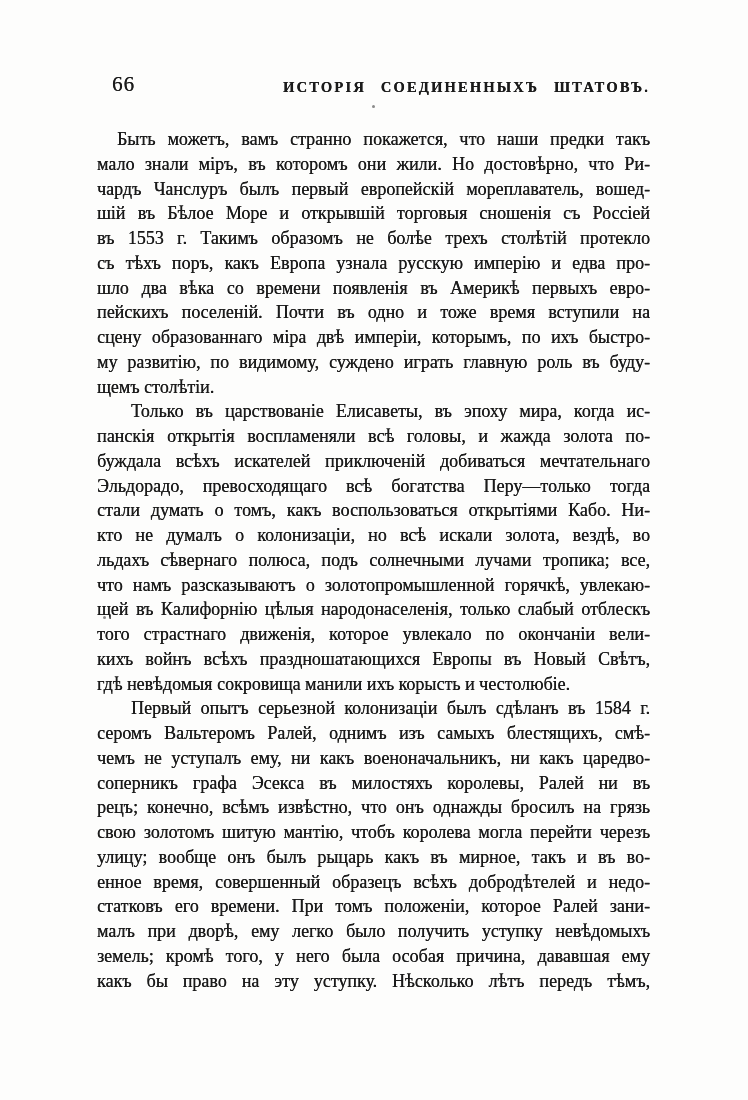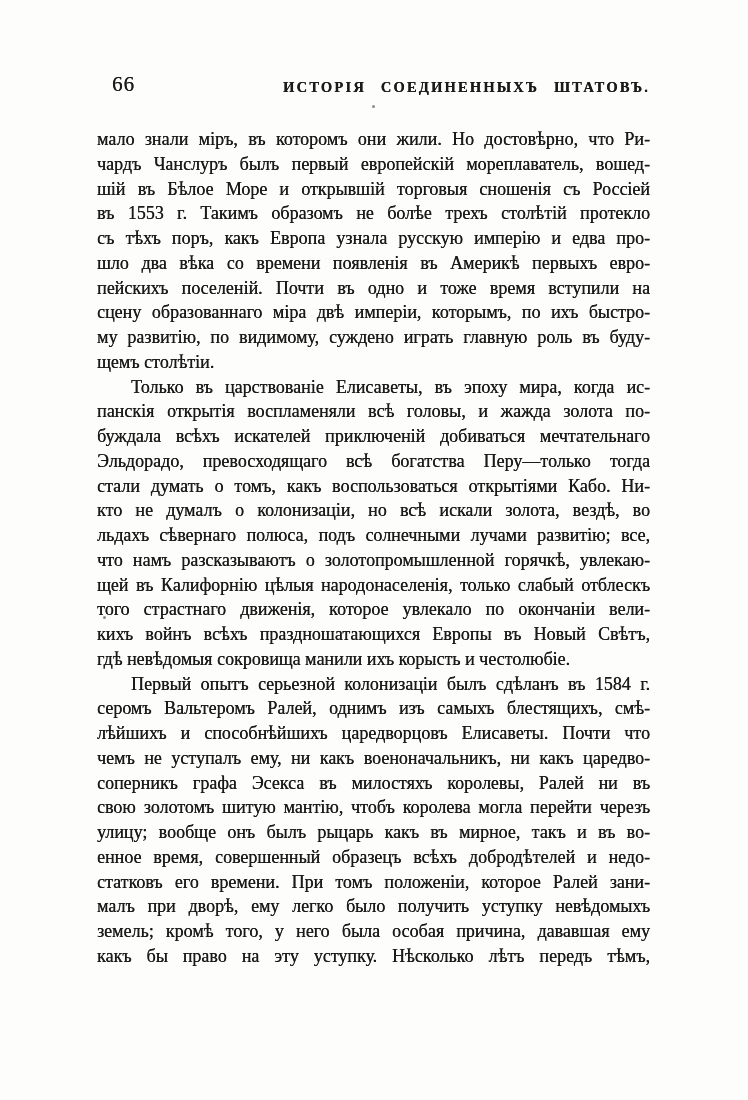--- a/index.html
+++ b/index.html
@@ -77,53 +77,54 @@
 
   <span class="page-number">66</span>
   <span class="running-title">ИСТОРІЯ СОЕДИНЕННЫХЪ ШТАТОВЪ.</span>
 
   <span class="speck title-dot"></span>
   <span class="speck margin-dot"></span>
 
   <main class="text-block">
 
     <div class="para">
+      <div class="line indent-sm">Быть можетъ, вамъ странно покажется, что наши предки такъ</div>
       <div class="line">мало знали міръ, въ которомъ они жили. Но достовѣрно, что Ри-</div>
       <div class="line">чардъ Чанслуръ былъ первый европейскій мореплаватель, вошед-</div>
       <div class="line">шій въ Бѣлое Море и открывшій торговыя сношенія съ Россіей</div>
       <div class="line">въ 1553 г. Такимъ образомъ не болѣе трехъ столѣтій протекло</div>
       <div class="line">съ тѣхъ поръ, какъ Европа узнала русскую имперію и едва про-</div>
       <div class="line">шло два вѣка со времени появленія въ Америкѣ первыхъ евро-</div>
       <div class="line">пейскихъ поселеній. Почти въ одно и тоже время вступили на</div>
       <div class="line">сцену образованнаго міра двѣ имперіи, которымъ, по ихъ быстро-</div>
       <div class="line">му развитію, по видимому, суждено играть главную роль въ буду-</div>
       <div class="line end">щемъ столѣтіи.</div>
     </div>
 
     <div class="para">
       <div class="line indent">Только въ царствованіе Елисаветы, въ эпоху мира, когда ис-</div>
       <div class="line">панскія открытія воспламеняли всѣ головы, и жажда золота по-</div>
       <div class="line">буждала всѣхъ искателей приключеній добиваться мечтательнаго</div>
       <div class="line">Эльдорадо, превосходящаго всѣ богатства Перу—только тогда</div>
       <div class="line">стали думать о томъ, какъ воспользоваться открытіями Кабо. Ни-</div>
       <div class="line">кто не думалъ о колонизаціи, но всѣ искали золота, вездѣ, во</div>
-      <div class="line">льдахъ сѣвернаго полюса, подъ солнечными лучами развитію; все,</div>
+      <div class="line">льдахъ сѣвернаго полюса, подъ солнечными лучами тропика; все,</div>
       <div class="line">что намъ разсказываютъ о золотопромышленной горячкѣ, увлекаю-</div>
       <div class="line">щей въ Калифорнію цѣлыя народонаселенія, только слабый отблескъ</div>
       <div class="line">того страстнаго движенія, которое увлекало по окончаніи вели-</div>
       <div class="line">кихъ войнъ всѣхъ праздношатающихся Европы въ Новый Свѣтъ,</div>
       <div class="line end">гдѣ невѣдомыя сокровища манили ихъ корысть и честолюбіе.</div>
     </div>
 
     <div class="para">
       <div class="line indent">Первый опытъ серьезной колонизаціи былъ сдѣланъ въ 1584 г.</div>
       <div class="line">серомъ Вальтеромъ Ралей, однимъ изъ самыхъ блестящихъ, смѣ-</div>
-      <div class="line">лѣйшихъ и способнѣйшихъ царедворцовъ Елисаветы. Почти что</div>
       <div class="line">чемъ не уступалъ ему, ни какъ военоначальникъ, ни какъ царедво-</div>
       <div class="line">соперникъ графа Эсекса въ милостяхъ королевы, Ралей ни въ</div>
+      <div class="line">рецъ; конечно, всѣмъ извѣстно, что онъ однажды бросилъ на грязь</div>
       <div class="line">свою золотомъ шитую мантію, чтобъ королева могла перейти черезъ</div>
       <div class="line">улицу; вообще онъ былъ рыцарь какъ въ мирное, такъ и въ во-</div>
       <div class="line">енное время, совершенный образецъ всѣхъ добродѣтелей и недо-</div>
       <div class="line">статковъ его времени. При томъ положеніи, которое Ралей зани-</div>
       <div class="line">малъ при дворѣ, ему легко было получить уступку невѣдомыхъ</div>
       <div class="line">земель; кромѣ того, у него была особая причина, дававшая ему</div>
       <div class="line">какъ бы право на эту уступку. Нѣсколько лѣтъ передъ тѣмъ,</div>
     </div>
 
   </main>

